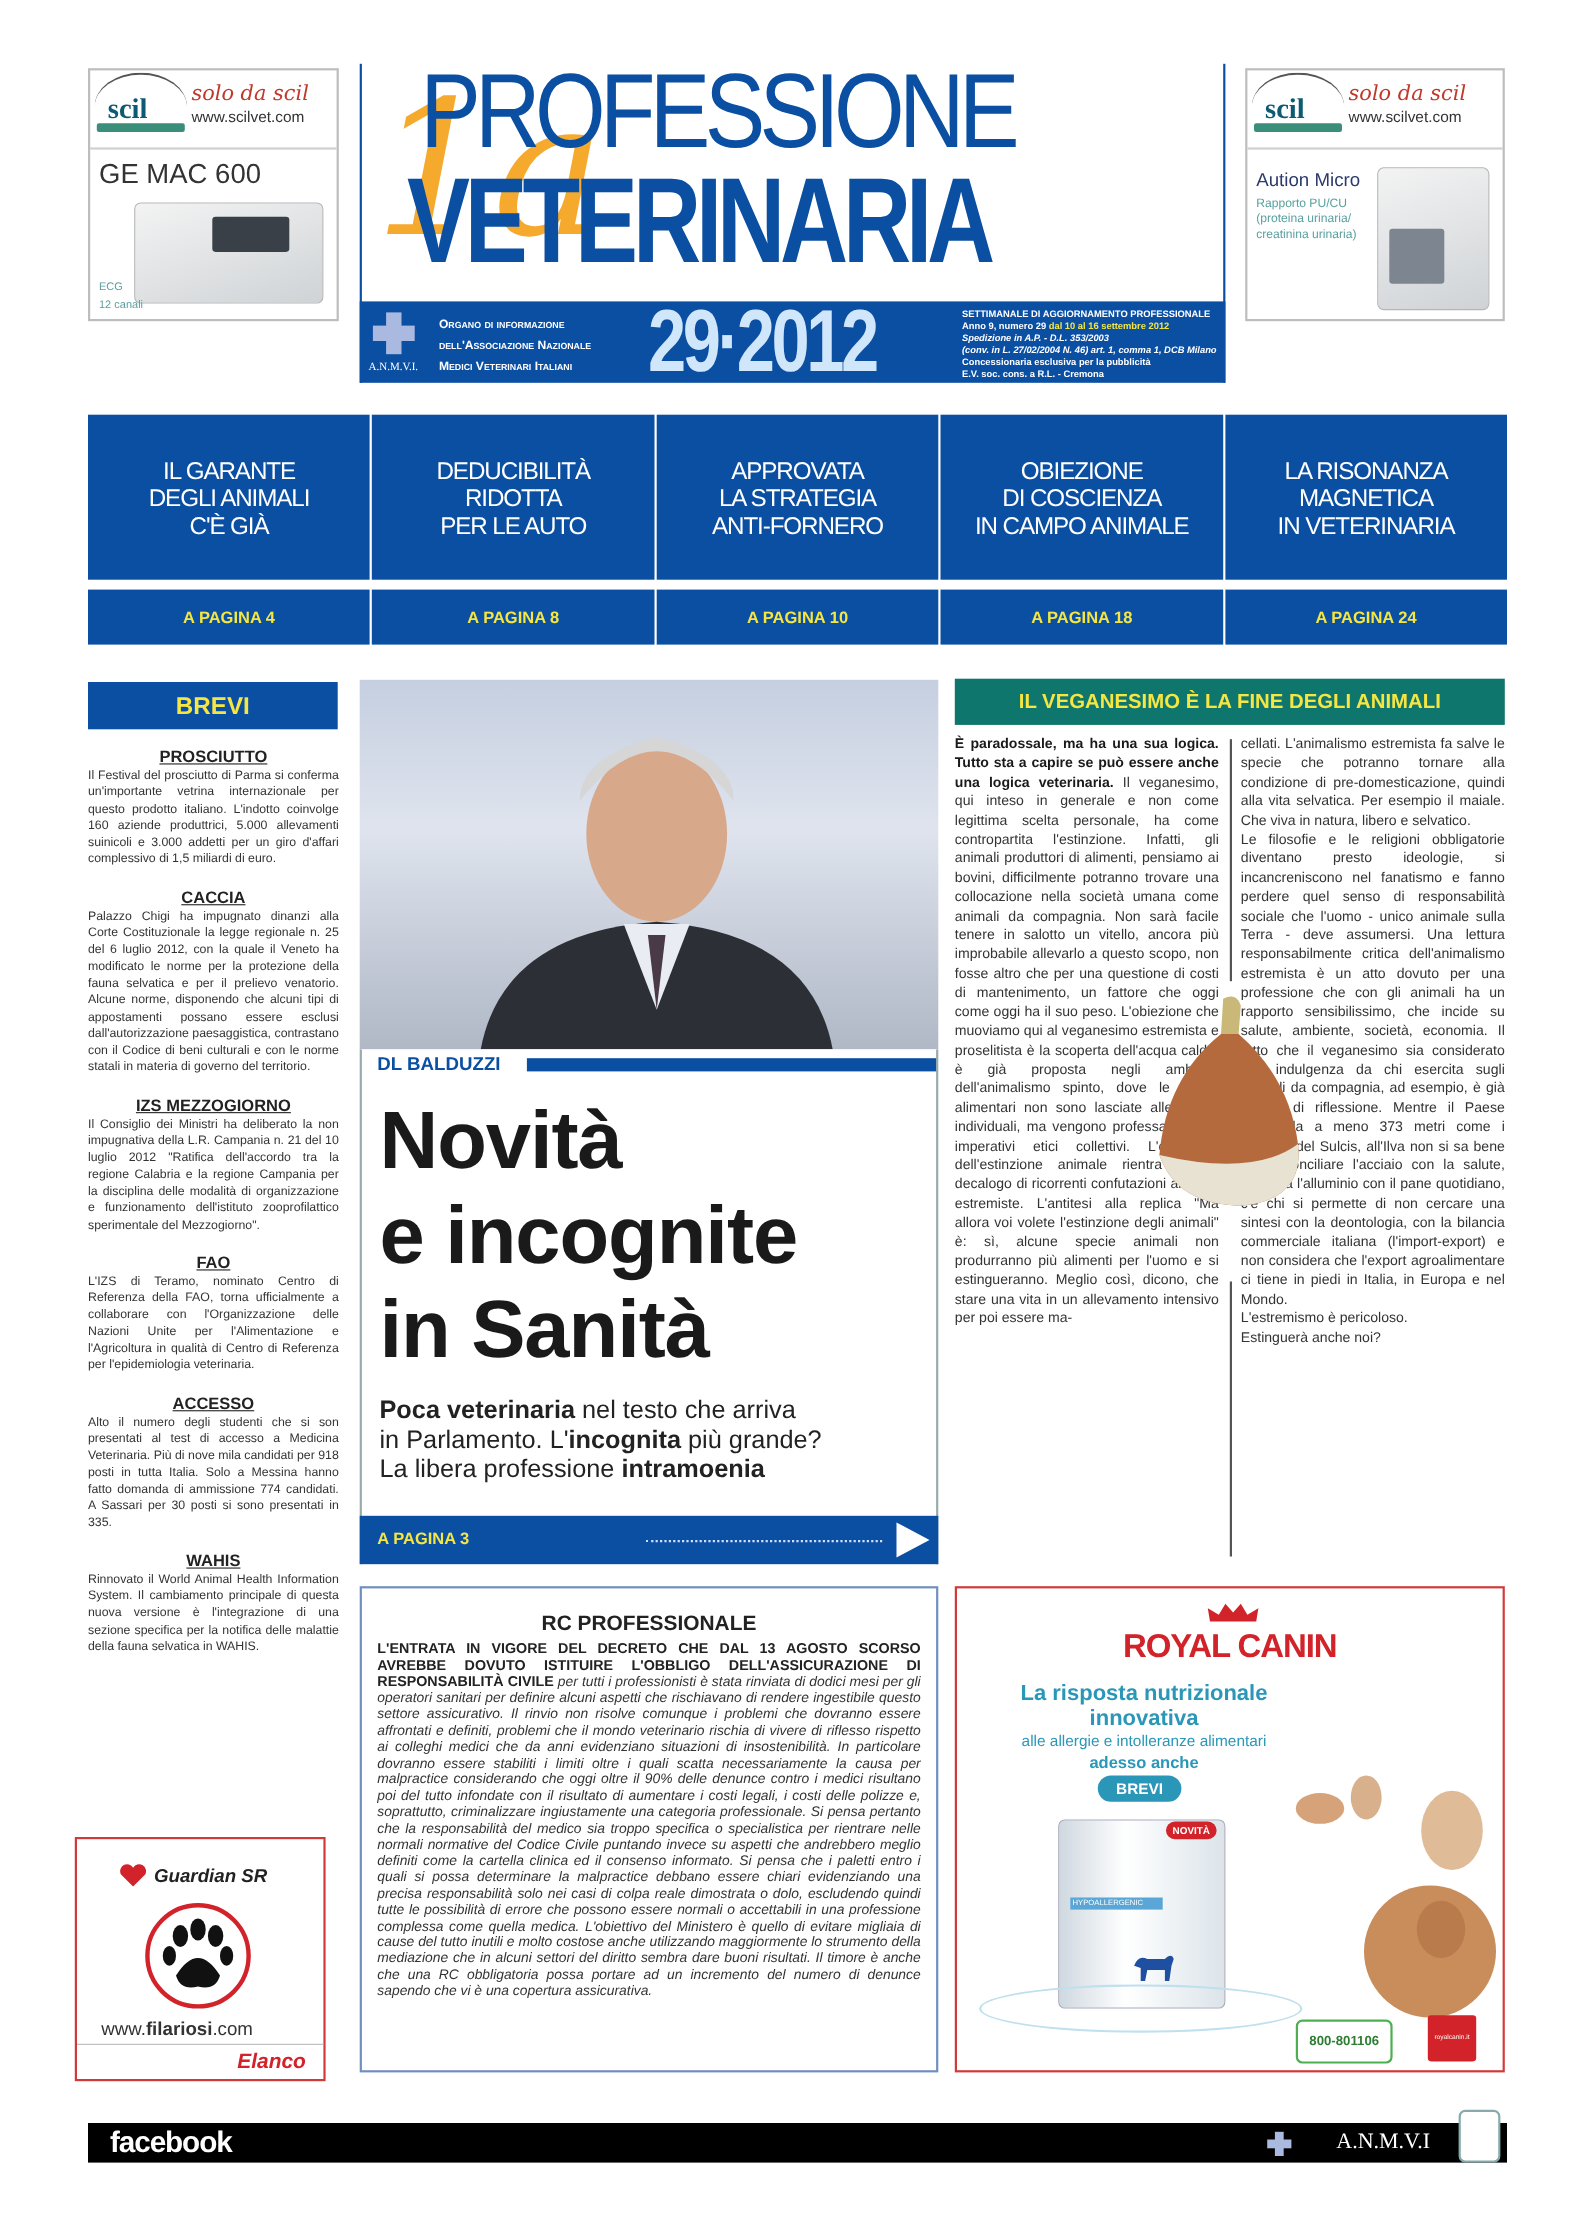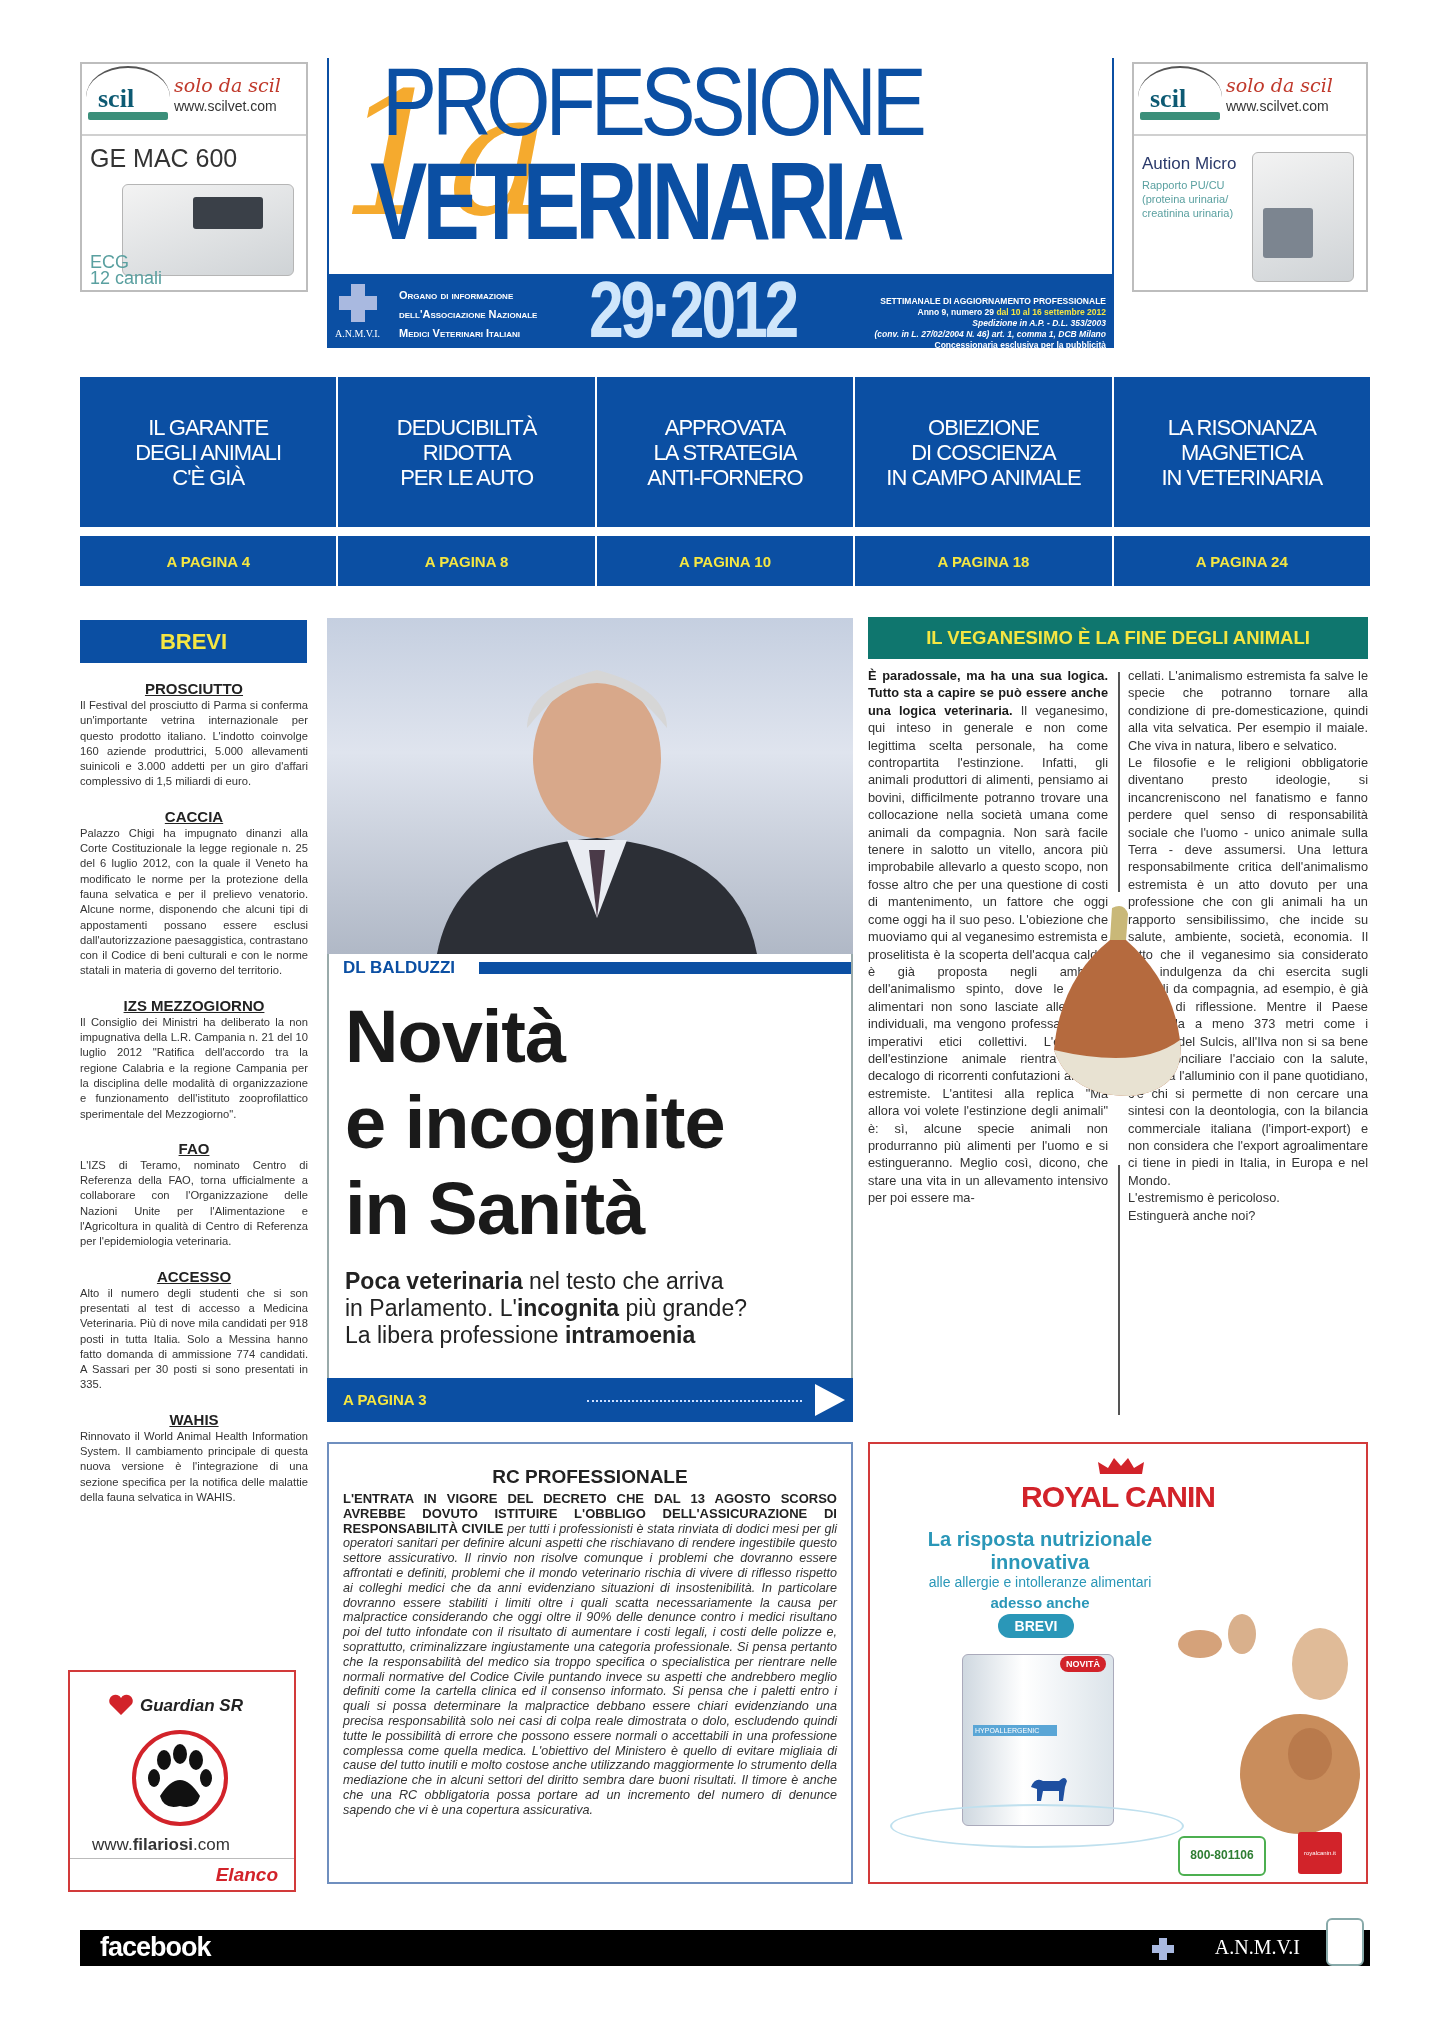--- a/index.html
+++ b/index.html
@@ -7,35 +7,35 @@
   .abs { position:absolute; }
   
   .ad-box { border:2px solid #bdbdbd; background:#fff; box-sizing:border-box; }
   .scil-word { position:absolute; left:16px; top:20px; font-family:"Liberation Serif", serif; font-size:26px; color:#0d5a73; font-weight:bold; }
   .scil-bar { position:absolute; left:6px; top:48px; width:80px; height:8px; background:#3b8f7a; border-radius:2px; }
   .scil-arc { position:absolute; left:4px; top:2px; width:84px; height:60px; border-top:2px solid #555; border-radius:50% 50% 0 0; }
   .solo { position:absolute; left:92px; top:10px; font-family:"DejaVu Serif", serif; font-style:italic; font-size:19px; color:#c0392b; }
   .scilurl { position:absolute; left:92px; top:34px; font-size:14px; color:#333; }
   .ad-sep { position:absolute; left:0; right:0; top:70px; height:2px; background:#d0d0d0; }
   .prod-title { position:absolute; left:8px; top:80px; font-size:25px; color:#333; }
-  .prod-sub { position:absolute; left:8px; font-size:18px; color:#5aa0a0; line-height:16px; }
+  .prod-sub { position:absolute; left:8px; font-size:10px; color:#5aa0a0; line-height:16px; }
   .device { position:absolute; background:linear-gradient(160deg,#f3f3f3,#cfd3d6); border:1px solid #b5b5b5; border-radius:6px; }
   .device .screen { position:absolute; background:#3a4048; border-radius:3px; }
   
   .mast-title1 { position:absolute; left:382px; top:54px; font-size:96px; color:#0b4fa3; letter-spacing:-6px; line-height:96px; transform:scaleX(0.86); transform-origin:left; font-weight:normal; }
   .mast-title2 { position:absolute; left:370px; top:146px; font-size:110px; color:#0b4fa3; font-weight:bold; letter-spacing:-6px; line-height:110px; transform:scaleX(0.78); transform-origin:left; }
   .mast-deco { position:absolute; left:340px; top:70px; font-family:"DejaVu Serif", serif; font-style:italic; font-size:170px; color:#f5a623; line-height:170px; opacity:0.95; }
   .mast-band { position:absolute; left:327px; top:274px; width:787px; height:74px; background:#0b4fa3; }
   .anmvi-cross { position:absolute; left:12px; top:10px; width:38px; height:38px; }
   .anmvi-cross .h { position:absolute; left:0; top:12px; width:38px; height:14px; background:#a9b9e0; }
   .anmvi-cross .v { position:absolute; left:12px; top:0; width:14px; height:38px; background:#a9b9e0; }
   .anmvi-small { position:absolute; left:8px; top:54px; font-family:"Liberation Serif", serif; font-size:10px; color:#fff; }
   .organo { position:absolute; left:72px; top:12px; font-size:11px; color:#fff; font-weight:bold; line-height:19px; font-variant:small-caps; }
   .issue { position:absolute; left:262px; top:-6px; font-size:80px; font-weight:bold; color:#cfe6fb; letter-spacing:-4px; transform:scaleX(0.78); transform-origin:left; line-height:84px; }
-  .pubinfo { position:absolute; right:8px; top:22px; text-align:right; color:#fff; font-size:8.5px; line-height:11px; }
+  .pubinfo { position:absolute; right:8px; top:6px; text-align:left; color:#fff; font-size:8.5px; line-height:11px; }
   .pubinfo .b { font-weight:bold; }
   .pubinfo .y { color:#f5e642; font-weight:bold; }
   .pubinfo .i { font-style:italic; font-weight:bold; }
   
   .topic-row { position:absolute; left:80px; top:377px; width:1290px; height:150px; display:flex; gap:2px; }
   .topic { flex:1; background:#0b4fa3; color:#fff; display:flex; align-items:center; justify-content:center; text-align:center; font-size:22px; line-height:25px; letter-spacing:-1px; }
   .page-row { position:absolute; left:80px; top:536px; width:1290px; height:50px; display:flex; gap:2px; }
   .pageref { flex:1; background:#0b4fa3; color:#f5e642; display:flex; align-items:center; justify-content:center; font-weight:bold; font-size:15px; }
   
   .brevi-head { position:absolute; left:80px; top:620px; width:227px; height:43px; background:#0b4fa3; color:#f5e642; font-weight:bold; font-size:22px; display:flex; align-items:center; justify-content:center; }

